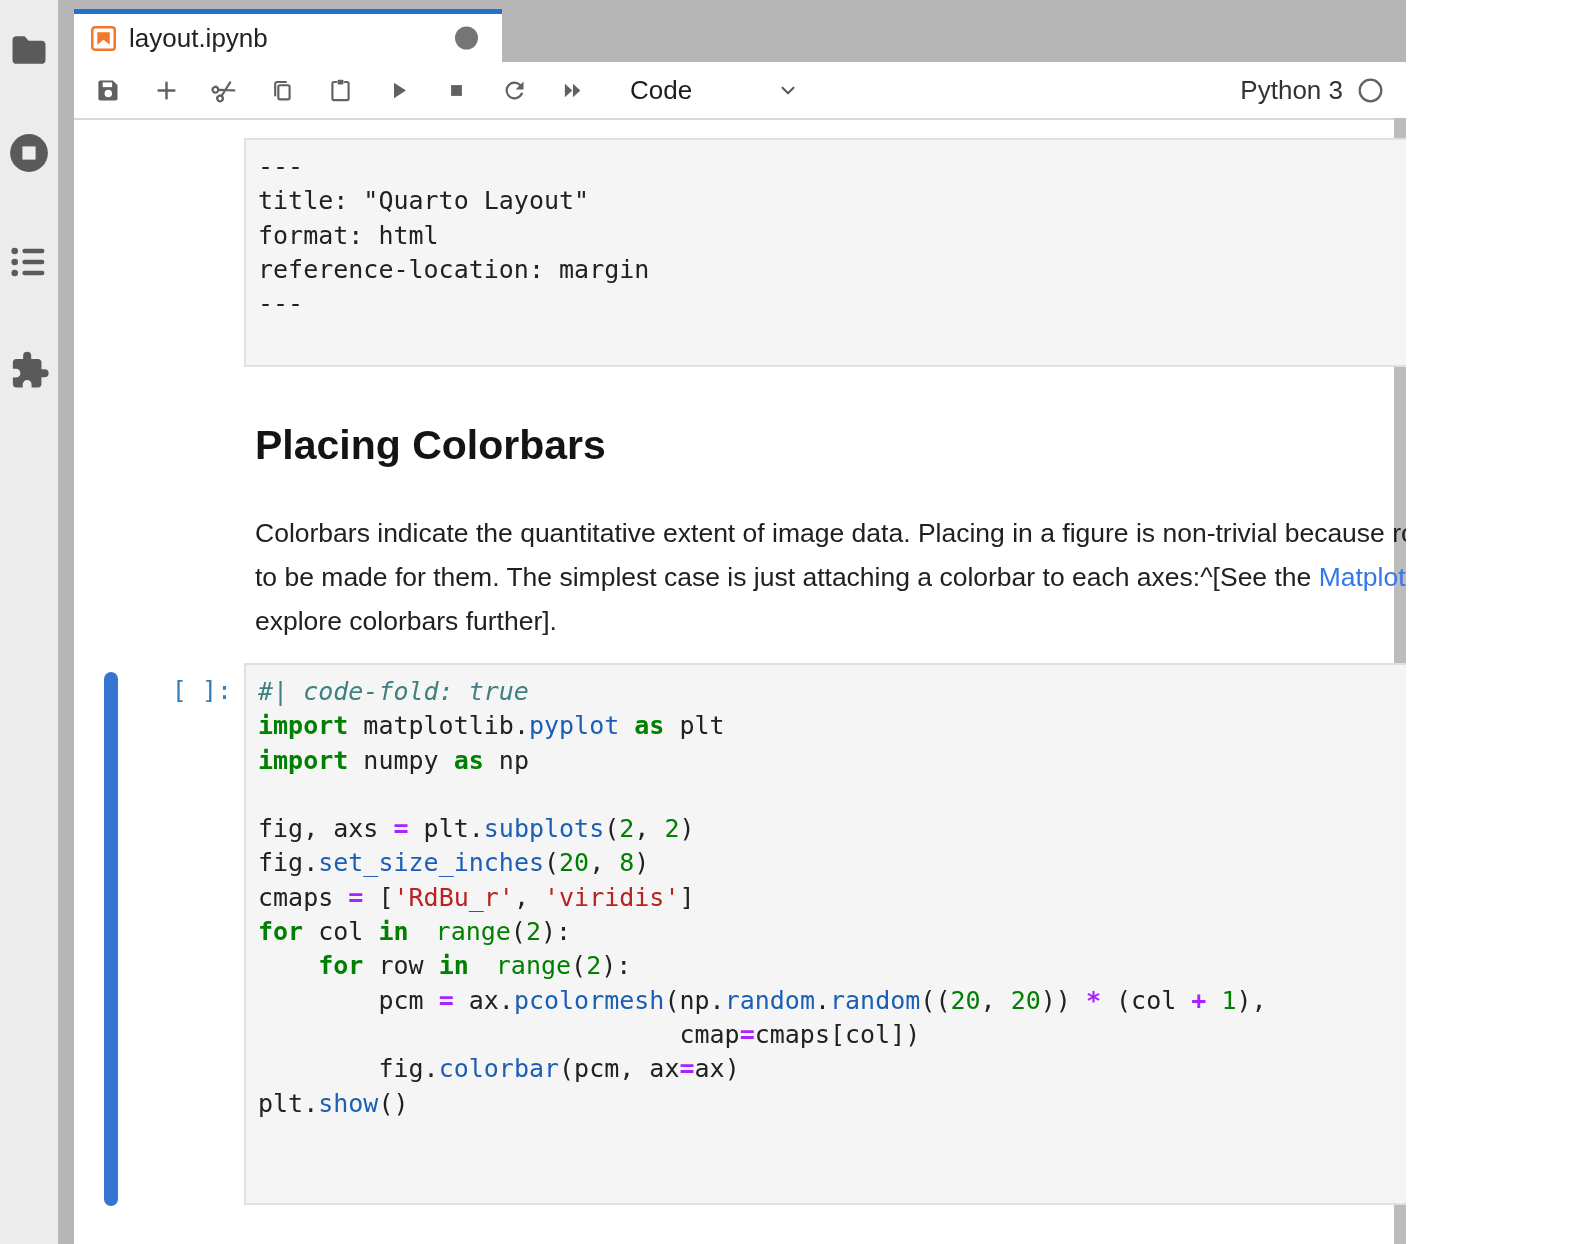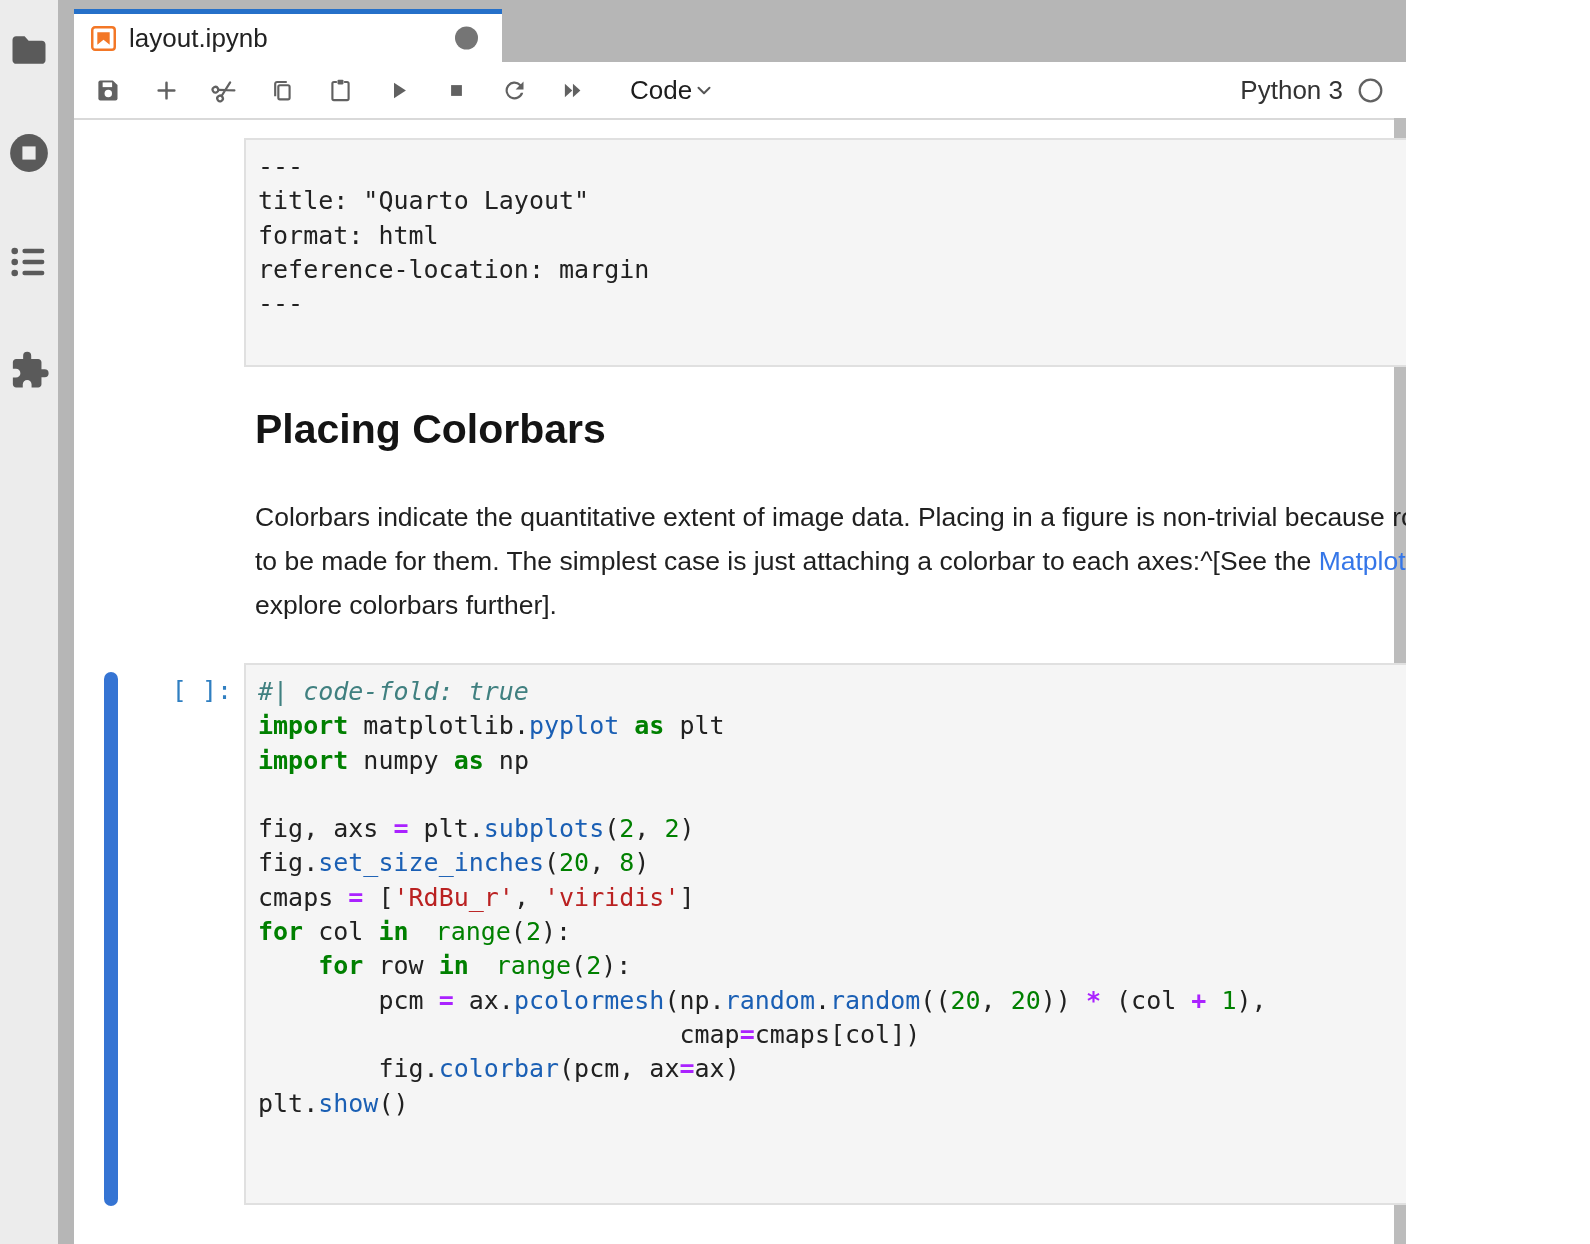--- a/index.html
+++ b/index.html
@@ -18,41 +18,41 @@
        border-top:5px solid #2570c9;box-sizing:border-box;display:flex;align-items:center;padding-left:16px;}
   .tab-icon{width:27px;height:27px;flex:none;}
   .tab-label{margin-left:12px;font-size:26px;color:#222;}
   .dirty{position:absolute;right:24px;top:50%;transform:translateY(-50%);width:23px;height:23px;border-radius:50%;background:#757575;}
 
   
   .toolbar{position:absolute;left:74px;top:62px;right:0;height:56px;background:#fff;
            border-bottom:2px solid #d9d9d9;display:flex;align-items:center;padding-left:12px;}
   .tb-btn{width:44px;height:44px;margin-right:14px;display:flex;align-items:center;justify-content:center;cursor:pointer;background:none;border:none;padding:0;}
   .tb-btn svg{width:27px;height:27px;}
-  .celltype{margin-left:22px;width:170px;display:flex;align-items:center;justify-content:flex-start;
+  .celltype{margin-left:22px;width:170px;display:flex;align-items:center;justify-content:space-between;
             font-size:26px;color:#1c1c1c;cursor:pointer;}
   .celltype svg{width:24px;height:24px;}
   .spacer{flex:1;}
   .kernel{display:flex;align-items:center;margin-right:22px;font-size:26px;color:#333;cursor:pointer;}
   .kernel svg{width:27px;height:27px;margin-left:14px;}
 
   
   .rail{position:absolute;right:0;top:118px;width:12px;bottom:0;background:#bcbcbc;}
 
   
   .content{position:absolute;left:74px;top:120px;right:12px;bottom:0;background:#fff;}
   .inputbox{position:absolute;left:170px;width:1303px;background:#f5f5f5;border:2px solid #e0e0e0;
             box-sizing:border-box;padding:10px 12px;overflow:hidden;
             font-family:"DejaVu Sans Mono",monospace;font-size:25px;line-height:34.3px;color:#212121;}
   #raw-box{top:18px;height:229px;}
   #code-box{top:543px;height:542px;}
   .cl{white-space:pre;min-height:34.3px;}
 
   .md{position:absolute;left:170px;top:286px;width:1330px;}
-  .md h1{margin:0 0 0 11px;font-size:41px;font-weight:700;color:#141414;}
+  .md h1{margin:16px 0 0 11px;font-size:41px;font-weight:700;color:#141414;}
   .md p{margin:42px 0 4px 11px;font-size:26.5px;line-height:44px;color:#202020;width:1305px;}
   .md a{color:#3576e8;text-decoration:none;cursor:pointer;}
 
   .collapser{position:absolute;left:30px;top:552px;width:14px;height:534px;background:#3574d3;border-radius:8px;cursor:pointer;}
   .prompt{position:absolute;left:0;top:556px;width:158px;text-align:right;
           font-family:"DejaVu Sans Mono",monospace;font-size:25px;color:#307fc1;}
 
   
   .tok-c{color:#408080;font-style:italic;}
   .tok-k{color:#008000;font-weight:bold;}

